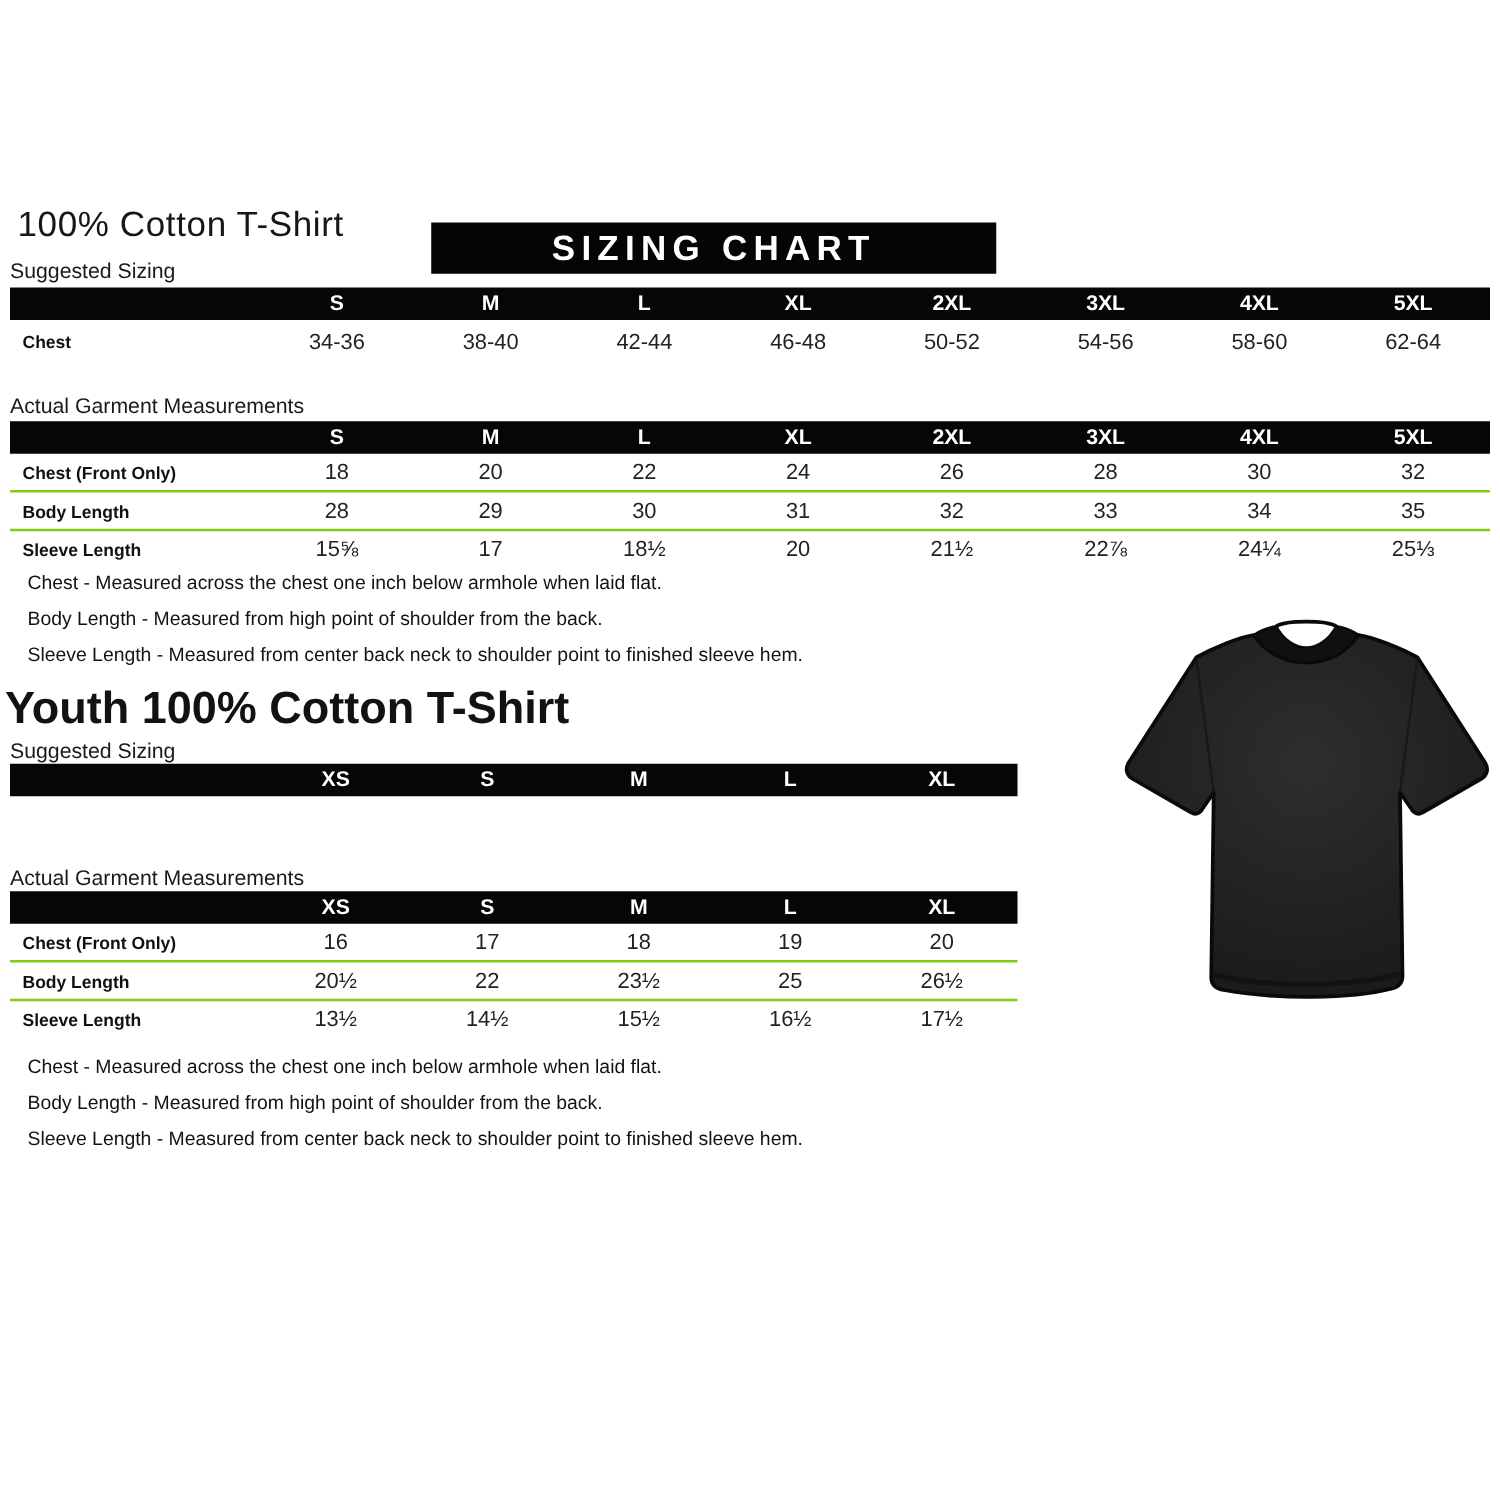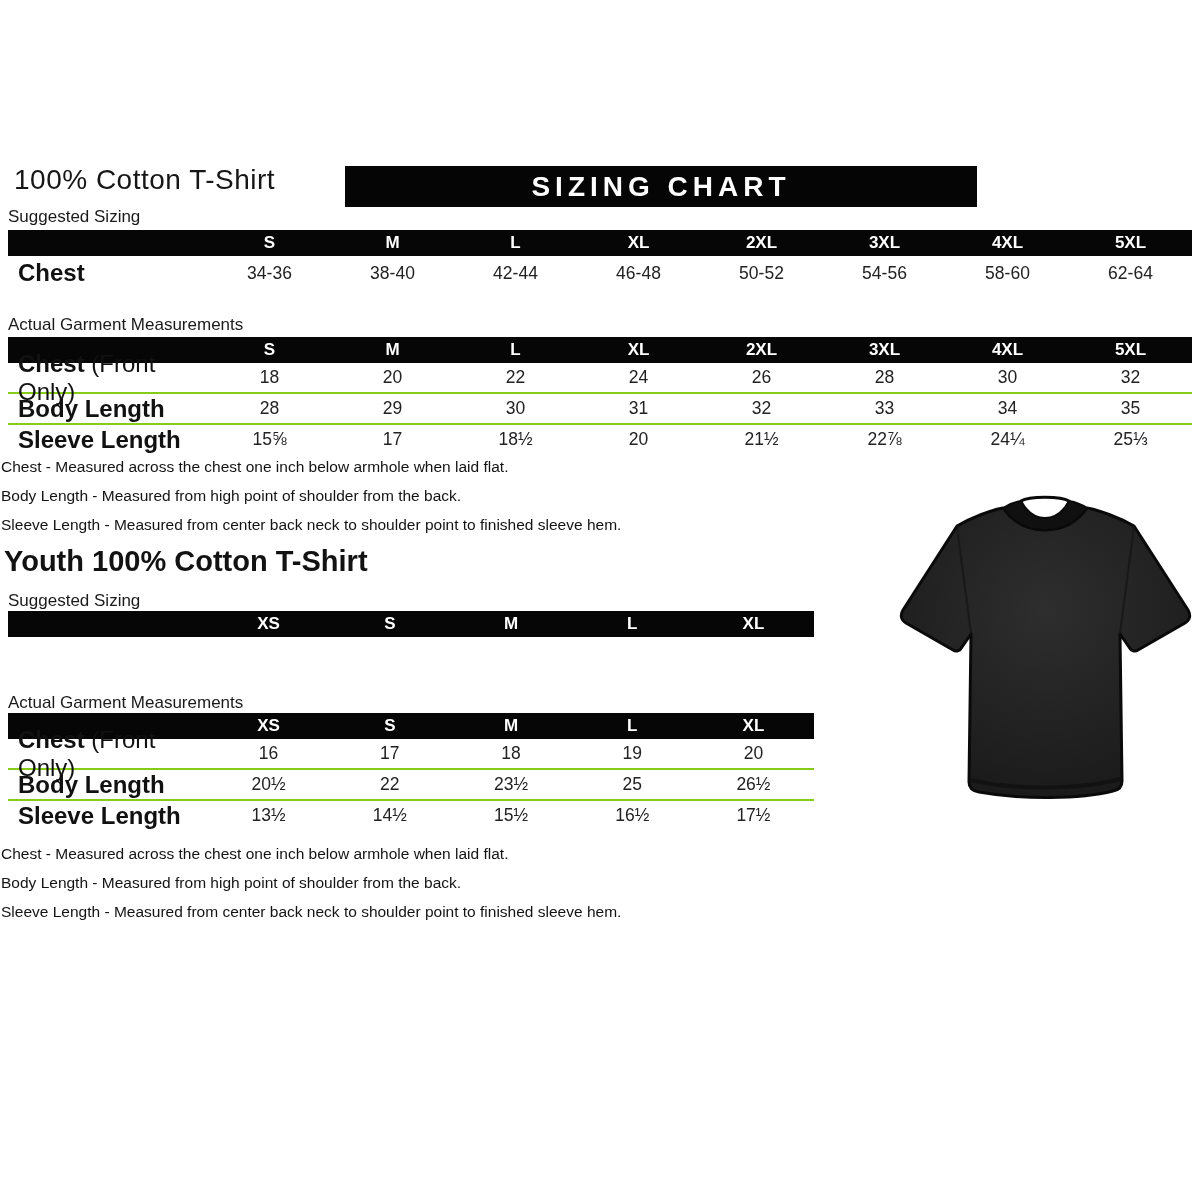--- a/index.html
+++ b/index.html
@@ -4,42 +4,42 @@
 <style>
   html,body{margin:0;padding:0;}
   body{
     width:1200px;height:1200px;background:#ffffff;position:relative;
     font-family:"Liberation Sans","DejaVu Sans",sans-serif;color:#111;
     overflow:hidden;
   }
   .abs{position:absolute;}
 
   .main-title{left:14px;top:164px;font-size:28px;font-weight:500;letter-spacing:0.5px;color:#161616;}
-  .banner{left:345px;top:166px;width:632px;height:41px;background:#050505;display:flex;align-items:center;justify-content:center;}
+  .banner{left:345px;top:178px;width:452px;height:41px;background:#050505;display:flex;align-items:center;justify-content:center;}
   .banner span{color:#fff;font-weight:700;font-size:28px;letter-spacing:5px;}
 
   .section-label{left:8px;font-size:17px;color:#1a1a1a;}
 
   .table{left:8px;width:1184px;}
   .table.youth{width:806px;}
   .thead{display:flex;background:#060606;height:26px;align-items:center;}
-  .lcell{flex:0 0 200px;width:200px;padding-left:10px;box-sizing:border-box;font-size:24px;}
+  .lcell{flex:0 0 200px;width:200px;padding-left:10px;box-sizing:border-box;font-size:14px;}
   .cells{display:flex;flex:1;}
   .hcell{flex:1;text-align:center;color:#ffffff;font-weight:700;font-size:17px;}
   .trow{display:flex;align-items:center;}
   .trow .vcell{flex:1;text-align:center;font-size:17.5px;color:#222;}
   .trow .lcell b{font-weight:700;color:#111;}
   .suggested .trow{height:34px;}
   .actual .trow{height:29px;}
   .actual .trow + .trow{border-top:2px solid #84cc16;}
-  .label-suffix{font-weight:400;}
-
-  .notes{left:1px;font-size:15.5px;color:#131313;line-height:29px;}
-
-  .youth-title{left:4px;top:545px;font-size:29px;font-weight:700;color:#121212;}
+  .label-suffix{font-weight:700;}
+
+  .notes{left:22px;font-size:15.5px;color:#131313;line-height:29px;}
+
+  .youth-title{left:4px;top:545px;font-size:36px;font-weight:700;color:#121212;}
 
   .tshirt-wrap{left:891px;top:492px;width:308px;height:316px;}
 </style>
 </head>
 <body>
 
 <div class="abs main-title">100% Cotton T-Shirt</div>
 
 <div class="abs banner">
   <span>SIZING CHART</span>

